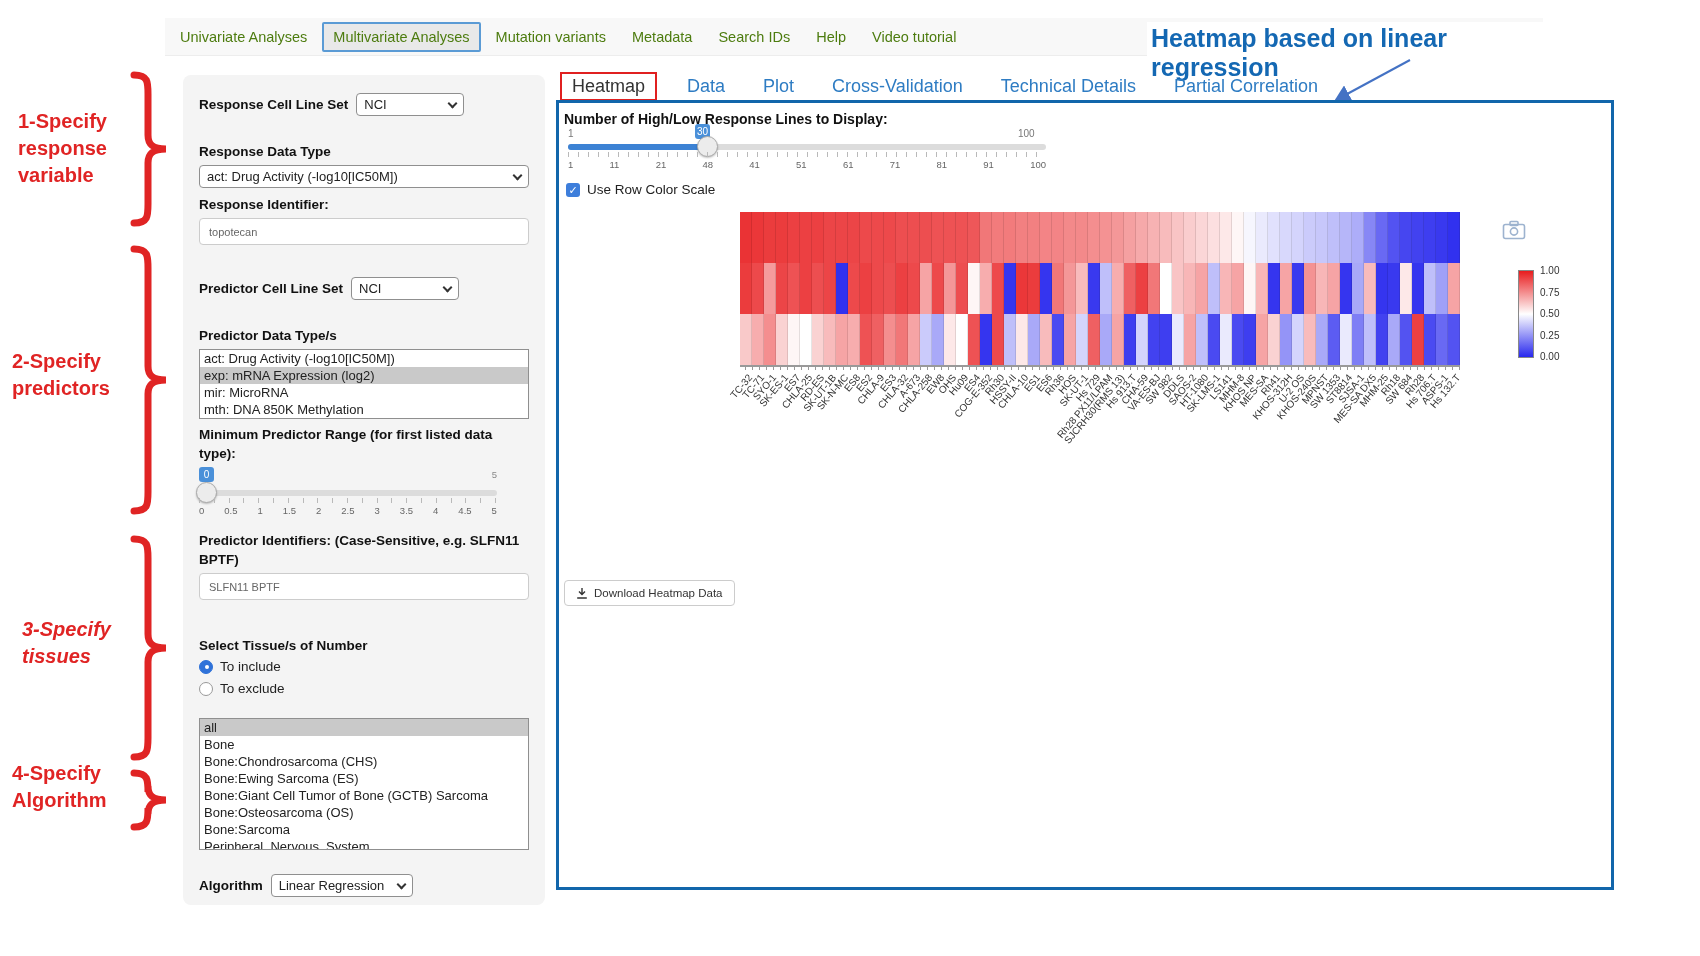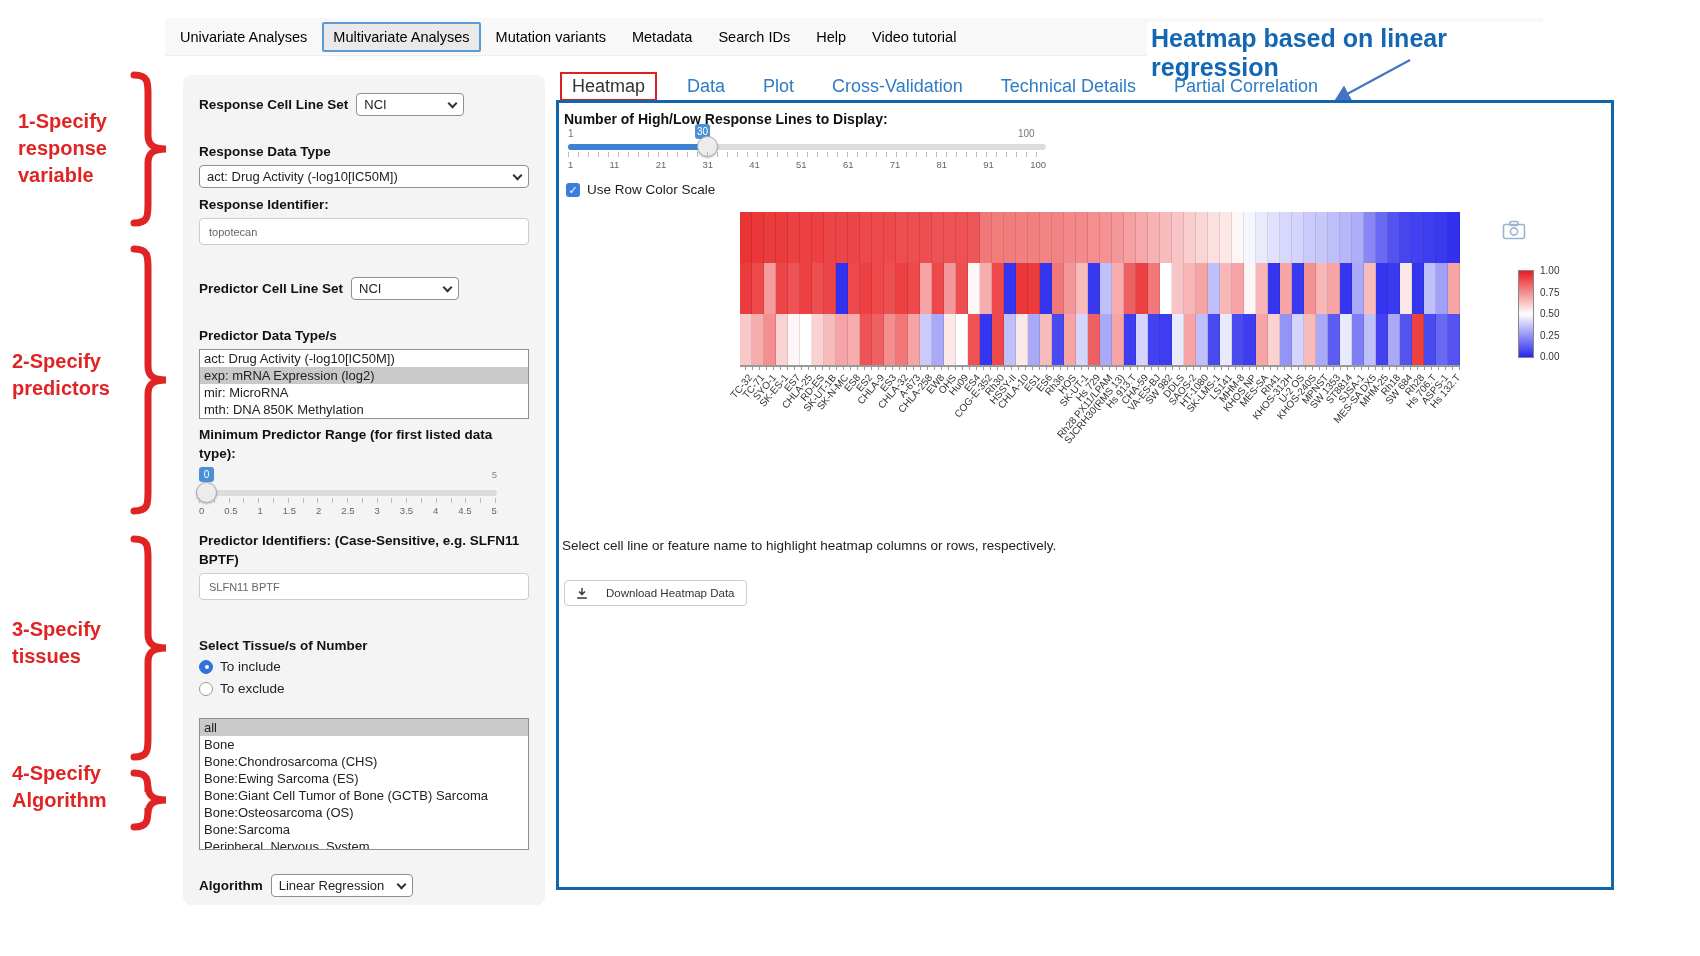--- a/index.html
+++ b/index.html
@@ -6,21 +6,21 @@
     --accent-red:#e02424; --annotation-blue:#1468b3; --panel-blue:#1266ab;
     --slider-blue:#3c82d4; --link-blue:#2e7cc3; --tab-active-border:#5b9bd5;
     --heatmap-tab-border:#e02020;
   }
   *{margin:0;padding:0;box-sizing:border-box;}
   body{width:1700px;height:956px;position:relative;background:#fff;
        font-family:"Liberation Sans","DejaVu Sans",sans-serif;color:#222;overflow:hidden;}
   
   .nav{position:absolute;left:165px;top:18px;width:1378px;height:38px;background:#f8f8f8;
        display:flex;align-items:center;gap:4px;padding:0 4px;border-bottom:1px solid #ededed;}
-  .nav-tab{font-size:14.5px;color:#000000;padding:7px 11px;white-space:nowrap;cursor:default;}
+  .nav-tab{font-size:14.5px;color:#4d7c0f;padding:7px 11px;white-space:nowrap;cursor:default;}
   .nav-tab.active{background:#e9e9e9;border:2px solid var(--tab-active-border);border-radius:2px;padding:5px 9px;}
   
   .blue-note{position:absolute;left:1147px;top:22px;width:420px;background:#fff;
              font-size:25px;font-weight:bold;color:var(--annotation-blue);padding:2px 4px;}
   .arrow-svg{position:absolute;left:1322px;top:56px;}
   
   .step-label{position:absolute;color:var(--accent-red);font-weight:bold;font-size:20px;
               line-height:27px;white-space:pre-line;}
   .brace{position:absolute;left:128px;}
   
@@ -76,21 +76,21 @@
   .hm-row{display:flex;height:51px;}
   .hm-cell{width:12px;height:51px;box-shadow:inset -1px 0 0 rgba(0,0,0,.10);}
   .hm-xticks{position:absolute;left:184px;top:266px;width:720px;height:4px;
              background:repeating-linear-gradient(to right,#999 5px 6px,transparent 6px 12px);}
   .hm-collabel{position:absolute;width:130px;text-align:right;font-size:10px;color:#333;
                white-space:nowrap;transform:rotate(-50deg);transform-origin:100% 0;}
   .colorbar{position:absolute;left:962px;top:170px;width:16px;height:88px;border:1px solid #888;
             background:linear-gradient(to bottom,#e81c1e 0%,#ffffff 50%,#2828ee 100%);}
   .cb-tick{position:absolute;left:984px;font-size:10px;color:#333;}
   .hint{position:absolute;left:6px;top:438px;font-size:13.5px;color:#222;}
-  .dl-btn{position:absolute;left:8px;top:480px;display:flex;align-items:center;gap:18px;
+  .dl-btn{position:absolute;left:8px;top:480px;display:flex;align-items:center;gap:6px;
           border:1px solid #ccc;border-radius:4px;background:#fff;padding:6px 11px;
           font-size:11.5px;color:#333;cursor:pointer;font-family:inherit;}
   .camera{position:absolute;left:946px;top:120px;cursor:pointer;}
 </style>
 </head>
 <body>
 
 <div class="nav">
     <div class="nav-tab">Univariate Analyses</div>
     <div class="nav-tab active">Multivariate Analyses</div>
@@ -109,21 +109,21 @@
       </marker>
     </defs>
   <line x1="88" y1="4" x2="14" y2="44" stroke="#4472c4" stroke-width="2" marker-end="url(#ah)"></line>
 </svg>
 
 <div class="step-label" style="left:18px;top:108px;">1-Specify
 response
 variable</div>
 <div class="step-label" style="left:12px;top:348px;">2-Specify
 predictors</div>
-<div class="step-label" style="left:12px;top:616px;">3-Specify
+<div class="step-label" style="left:22px;top:616px;font-style:italic;">3-Specify
 tissues</div>
 <div class="step-label" style="left:12px;top:760px;">4-Specify
 Algorithm</div>
 <div class="brace" id="braces" style="top: 100px;">
     <div style="position: absolute; left: 0px; top: -30px;"><svg width="44" height="158">
         <path d="M6 5 C20 5 20 12 20 24 L20 65 C20 74 24 79 38 79 C24 79 20 84 20 93 L20 134 C20 146 20 153 6 153" fill="none" stroke="#e02424" stroke-width="7" stroke-linecap="round"></path>
       </svg></div>
     <div style="position: absolute; left: 0px; top: 144px;"><svg width="44" height="272">
         <path d="M6 5 C20 5 20 12 20 24 L20 122 C20 131 24 136 38 136 C24 136 20 141 20 150 L20 248 C20 260 20 267 6 267" fill="none" stroke="#e02424" stroke-width="7" stroke-linecap="round"></path>
       </svg></div>
@@ -241,21 +241,21 @@
   <span class="badge" style="left:139px;top:24px;">30</span>
   <div class="track" style="left:12px;top:44px;width:478px;">
     <div class="track-fill" style="left:0;top:0;width:140px;"></div>
   </div>
   <div class="handle" style="left:141px;top:36px;"></div>
   <div class="tickstrip" style="left:12px;top:52px;width:478px;background:repeating-linear-gradient(to right,#b9b9b9 0 1px,transparent 1px 9.95px);"></div>
   <div class="ticklabels m-ticklabels" style="left:12px;top:59px;width:478px;" id="lines-ticks">
       <span>1</span>
       <span>11</span>
       <span>21</span>
-      <span>31</span>
+      <span>48</span>
       <span>41</span>
       <span>51</span>
       <span>61</span>
       <span>71</span>
       <span>81</span>
       <span>91</span>
       <span>100</span>
     </div>
 
   <div class="cb-row">
@@ -523,20 +523,19 @@
 
   <div class="colorbar"></div>
   <div id="cb-ticks">
       <div class="cb-tick" style="top: 165px;">1.00</div>
       <div class="cb-tick" style="top: 186.5px;">0.75</div>
       <div class="cb-tick" style="top: 208px;">0.50</div>
       <div class="cb-tick" style="top: 229.5px;">0.25</div>
       <div class="cb-tick" style="top: 251px;">0.00</div>
     </div>
 
-  <div class="hint">Select cell line or feature name to highlight heatmap columns or rows, respectively.</div>
   <button class="dl-btn">
     <svg width="12" height="12" viewBox="0 0 12 12">
       <path d="M6 1v6 M3 4.6l3 3 3-3 M1.2 11h9.6" stroke="#333" stroke-width="1.4" fill="none"></path>
     </svg>
     <span>Download Heatmap Data</span>
   </button>
 </div>
 
 </body></html>

